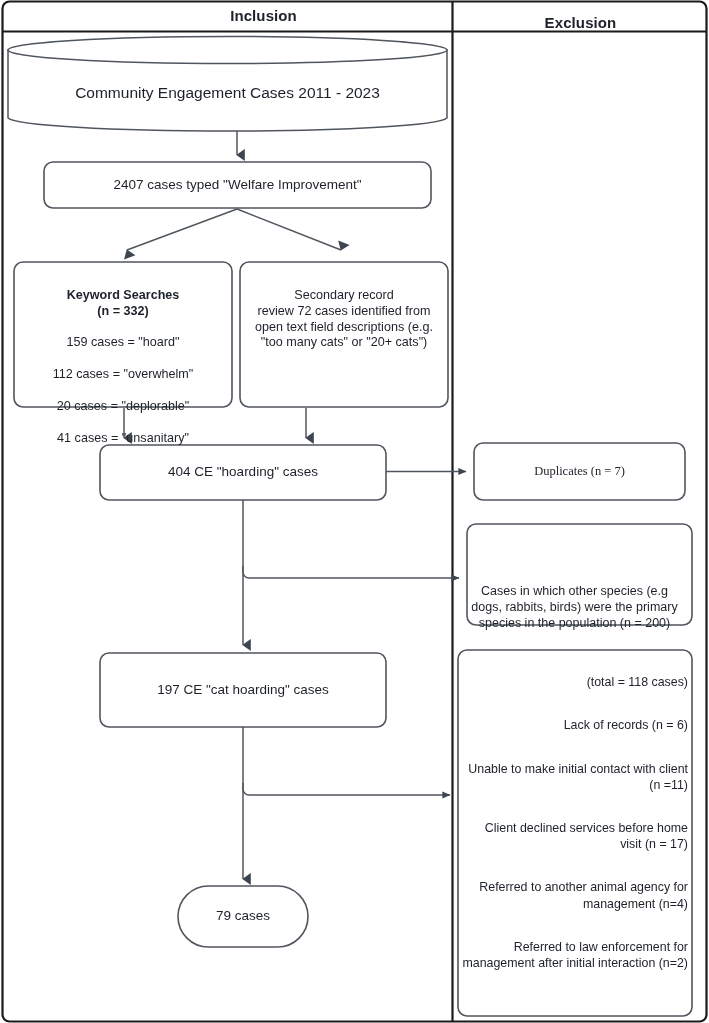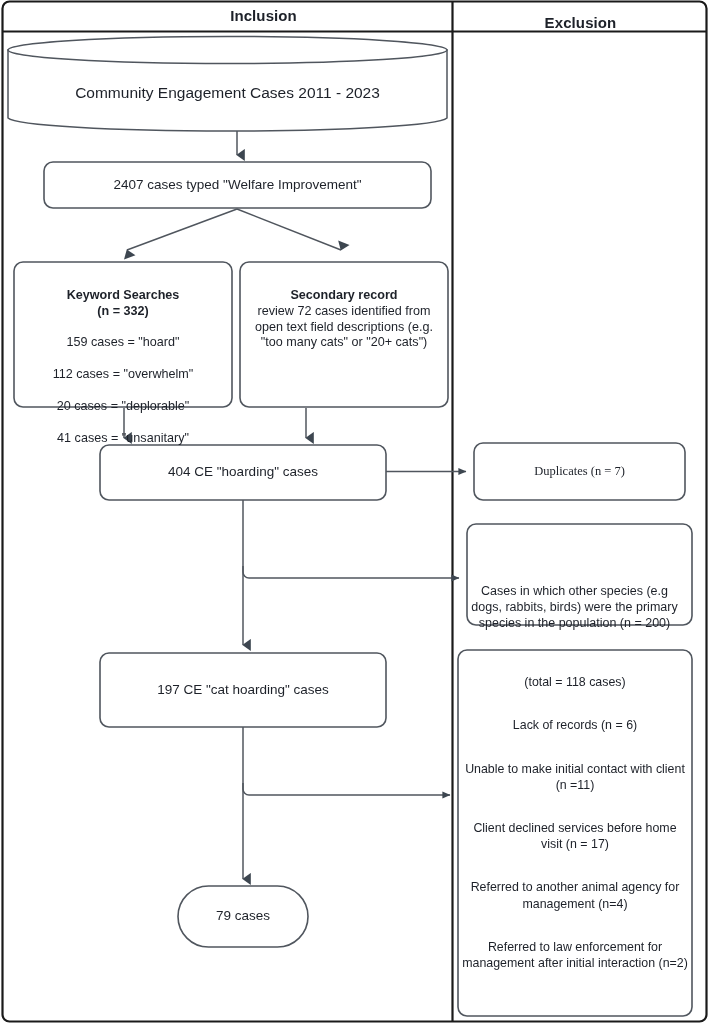--- a/index.html
+++ b/index.html
@@ -21,21 +21,21 @@
     text-align:center;
     line-height:1.22;
     color:#1d2129;
     white-space:pre-line;
   }
   .hdr{font-size:15px;font-weight:bold;letter-spacing:.1px;}
   .db-label{font-size:15.5px;}
   .node-label{font-size:13.5px;}
   .small{font-size:12.5px;}
   .kw{font-size:12.6px;line-height:1.26;}
-  .excl-list{font-size:12.4px;line-height:1.30;}
+  .excl-list{font-size:12.4px;line-height:1.30;text-align:right;}
   .excl-list p{margin:0 0 11px 0;}
   .excl-list p:last-child{margin-bottom:0;}
   .block{display:block;align-items:flex-start;}
 </style>
 </head>
 <body>
 
 <div id="stage">
 
   <svg id="canvas" viewBox="0 0 709 1023">
@@ -111,21 +111,21 @@
   <div class="txt kw block" style="left:18px;top:272px;width:210px;height:128px;">
     <div style="font-weight:bold;white-space:pre-line;">Keyword Searches
 (n = 332)</div>
     <div>159 cases = "hoard"</div>
     <div>112 cases = "overwhelm"</div>
     <div>20 cases = "deplorable"</div>
     <div>41 cases = "unsanitary"</div>
   </div>
 
   <div class="txt kw block" style="left:246px;top:272px;width:196px;height:128px;">
-    <span style="font-weight:bold;">Secondary record</span>
+    <span style="font-weight:normal;">Secondary record</span>
     <span>review 72 cases identified from open text field descriptions (e.g. "too many cats" or "20+ cats")</span>
   </div>
 
   <div class="txt node-label" style="left:104px;top:445px;width:278px;height:55px;">404 CE "hoarding" cases</div>
 
   <div class="txt node-label" style="left:104px;top:653px;width:278px;height:74px;">197 CE "cat hoarding" cases</div>
 
   <div class="txt node-label" style="left:178px;top:886px;width:130px;height:61px;">79 cases</div>
 
   <div class="txt small" style="left:478px;top:443px;width:203px;height:57px;font-family:Liberation Serif, serif;">Duplicates (n = 7)</div>

